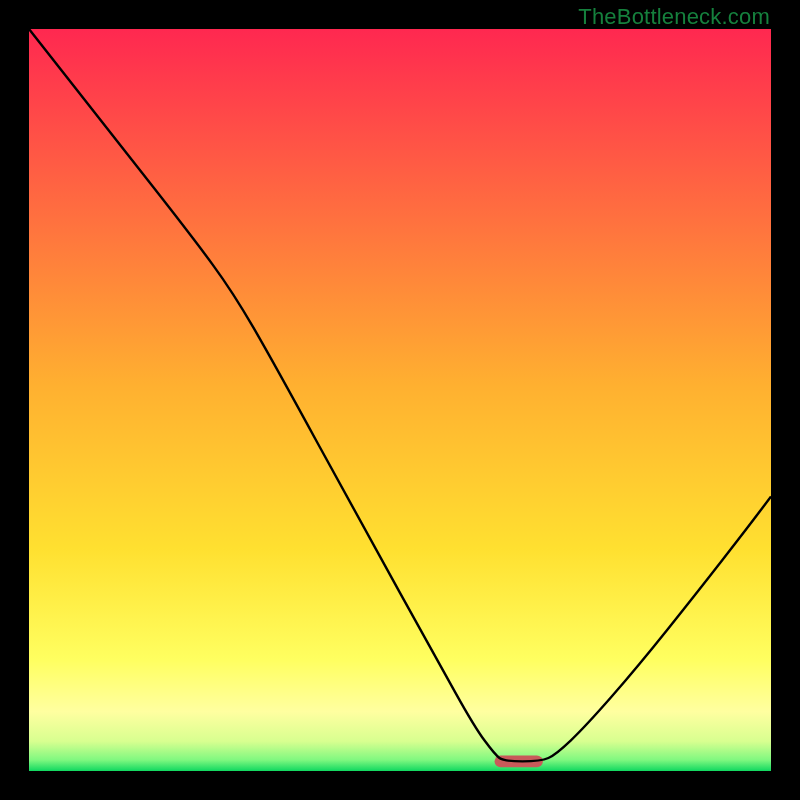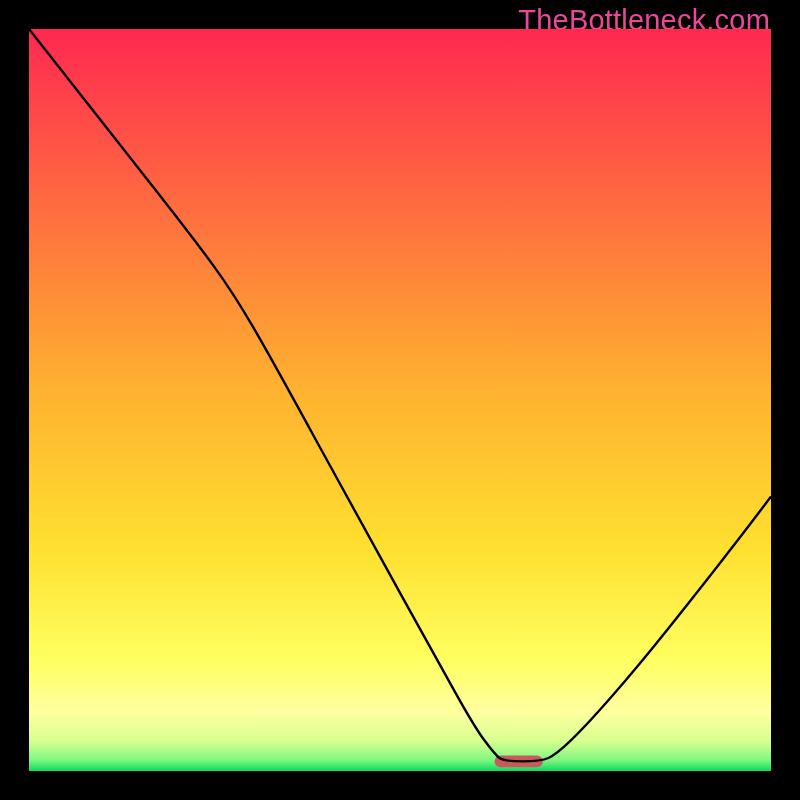--- a/index.html
+++ b/index.html
@@ -23,22 +23,22 @@
     position: absolute;
     top: 0;
     left: 0;
     width: 742px;
     height: 742px;
   }
   .watermark {
     position: absolute;
     top: 4px;
     right: 30px;
-    color: #ec4899;
-    font-size: 29px;
+    color: #15803d;
+    font-size: 22px;
     font-weight: 400;
     letter-spacing: 0.2px;
   }
 </style>
 </head>
 <body>
 
 <div class="watermark">TheBottleneck.com</div>
 
 <div class="frame">

